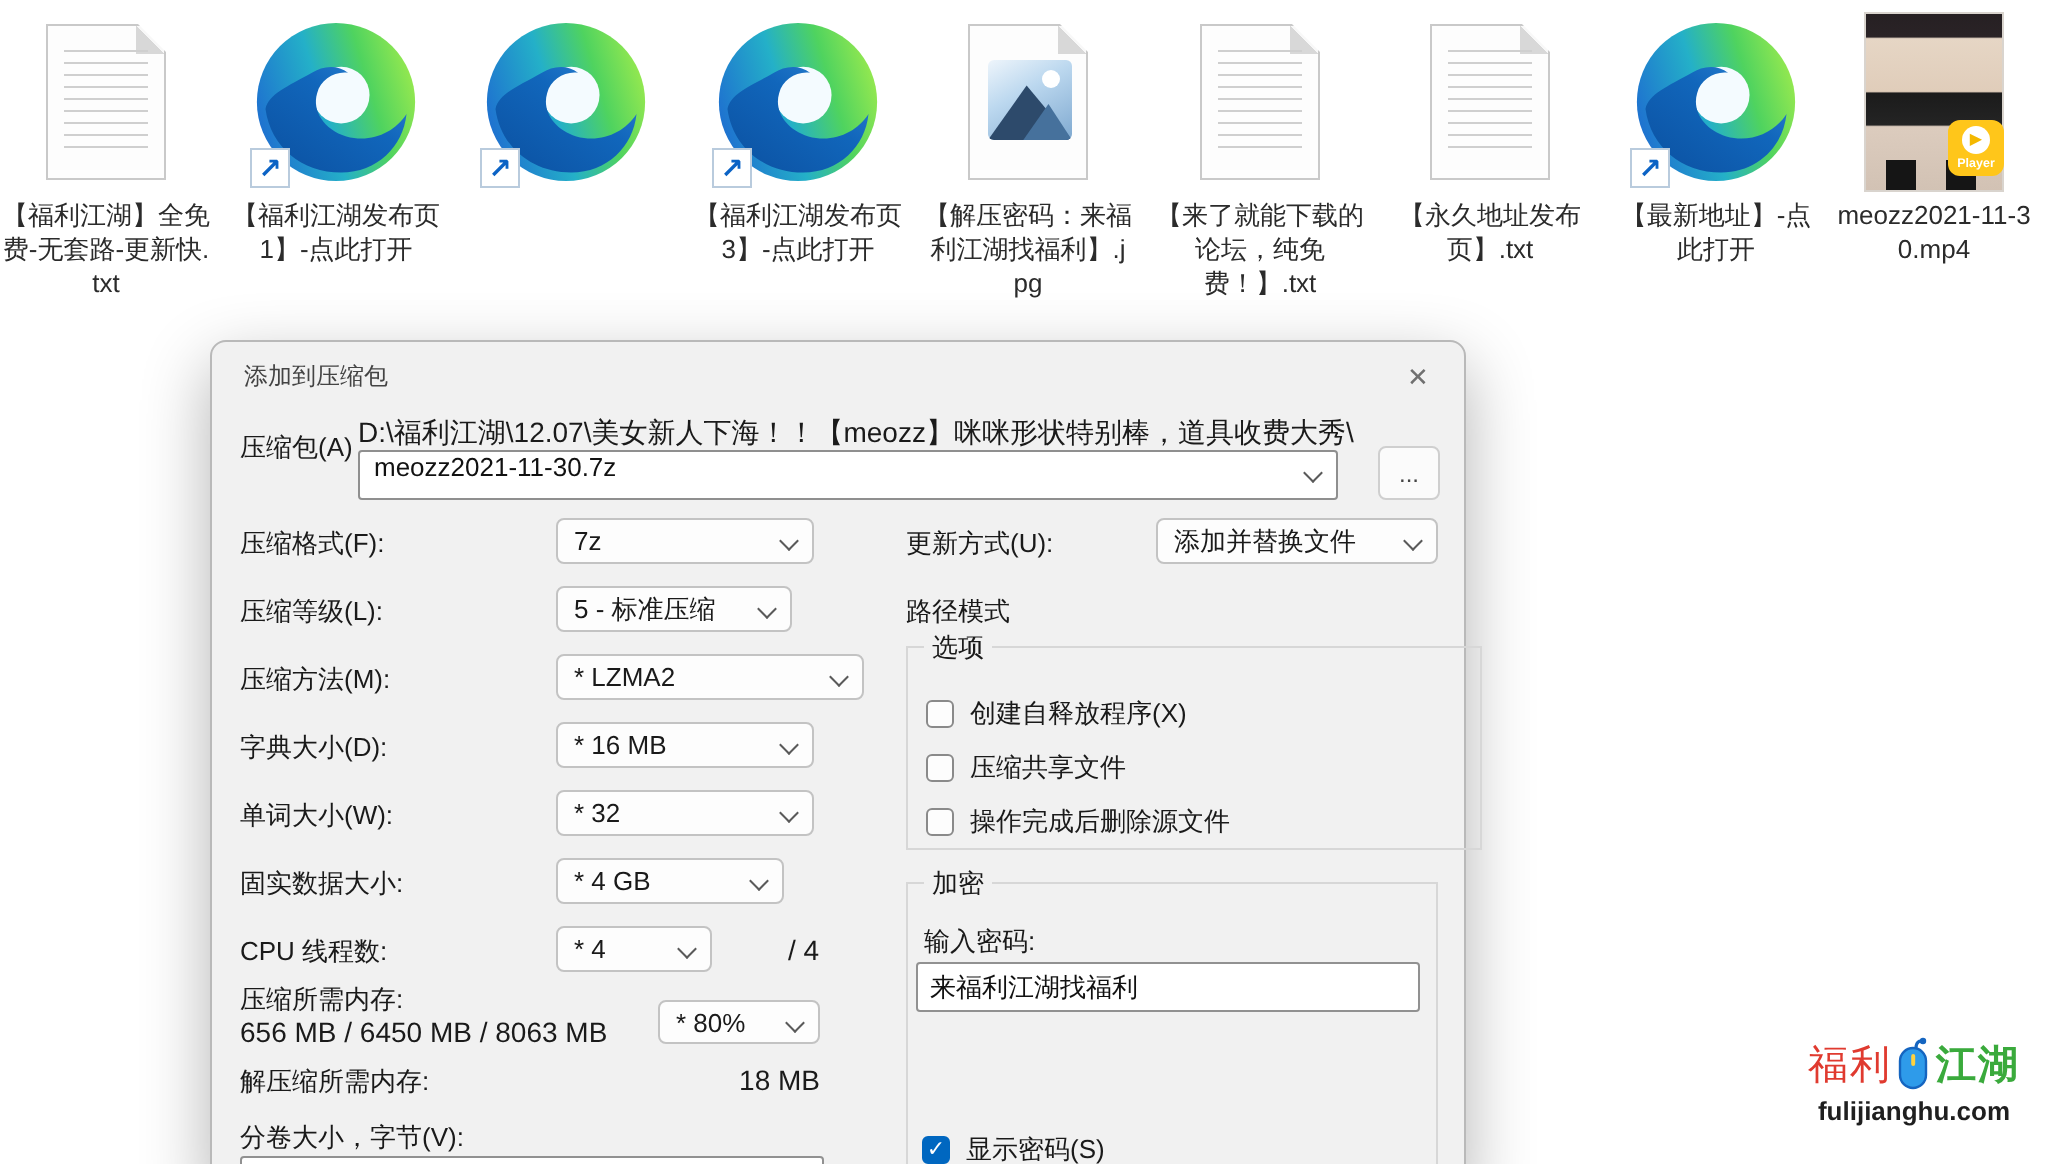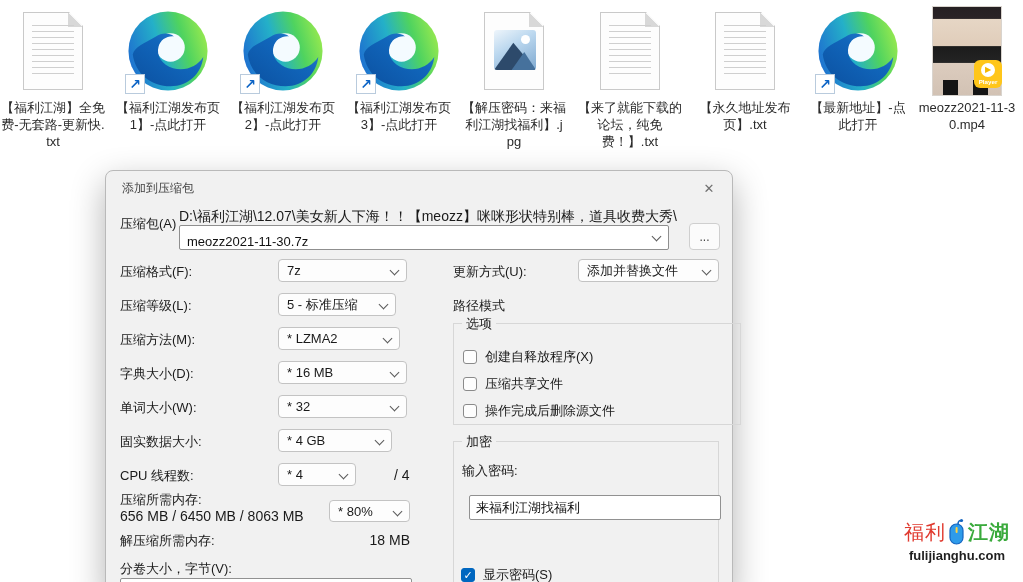--- a/index.html
+++ b/index.html
@@ -50,21 +50,21 @@
   .dialog { position:absolute; left:105px; top:170px; width:628px; height:424px;
             background:#f1f1f1; border:1px solid #b9b9b9; border-radius:8px 8px 0 0;
             box-shadow:0 12px 34px rgba(0,0,0,.30); }
   .dlg-title { position:absolute; left:16px; top:9px; font-size:12px; color:#444444; }
   .dlg-close { position:absolute; right:9px; top:6px; width:28px; height:23px; display:flex;
                align-items:center; justify-content:center; font-size:13px; color:#707070; border-radius:4px; }
   .flabel { position:absolute; font-size:13px; color:#1a1a1a; white-space:nowrap; }
   .fvalue { position:absolute; font-size:14px; color:#1a1a1a; white-space:nowrap; }
 
   .combo { position:absolute; background:#ffffff; border:1px solid #8f8f8f; border-radius:2px;
-           display:flex; align-items:flex-end; font-size:13px; color:#111; padding:0 24px 0 7px; overflow:hidden; }
+           display:flex; align-items:flex-start; font-size:13px; color:#111; padding:0 24px 0 7px; overflow:hidden; }
   .dd    { position:absolute; background:#fdfdfd; border:1px solid #c3c3c3; border-radius:4px; height:23px;
            display:flex; align-items:center; font-size:13px; color:#1a1a1a; padding:0 22px 0 8px; overflow:hidden; white-space:nowrap; }
   .chev  { position:absolute; right:8px; top:7px; width:7px; height:7px;
            border-right:1.4px solid #5a5a5a; border-bottom:1.4px solid #5a5a5a; transform:rotate(45deg); }
   .btn   { position:absolute; background:#fbfbfb; border:1px solid #cfcfcf; border-radius:4px;
            font-size:12px; color:#444; display:flex; align-items:center; justify-content:center; }
   .tin   { position:absolute; background:#ffffff; border:1px solid #919191; border-radius:2px;
            font-size:13px; color:#111; padding:0 6px; font-family:inherit; }
 
   .group { position:absolute; border:1px solid #d7d7d7; }
@@ -125,21 +125,20 @@
 
 <div class="icon" style="left:227px">
   <div class="img">
     <svg class="edge" viewBox="0 0 100 100">
       <circle cx="50" cy="50" r="46" fill="url(#egBase)"></circle>
       <circle cx="53" cy="46" r="16.5" fill="#f4fbff"></circle>
       <path fill="url(#egWave)" d="M9,54 C12,76 30,91 53,91 C74,91 89,76 91,57 C84,68 70,74 56,70 C43,66 36,55 39,45 C41,37 49,32 57,33 C51,28 42,29 36,33 C22,41 11,45 9,54 Z"></path>
     </svg>
     <div class="shortcut">↗</div>
   </div>
-  <div class="lbl">【福利江湖发布页2】-点此打开</div>
 </div>
 
 <div class="icon" style="left:343px">
   <div class="img">
     <svg class="edge" viewBox="0 0 100 100">
       <circle cx="50" cy="50" r="46" fill="url(#egBase)"></circle>
       <circle cx="53" cy="46" r="16.5" fill="#f4fbff"></circle>
       <path fill="url(#egWave)" d="M9,54 C12,76 30,91 53,91 C74,91 89,76 91,57 C84,68 70,74 56,70 C43,66 36,55 39,45 C41,37 49,32 57,33 C51,28 42,29 36,33 C22,41 11,45 9,54 Z"></path>
     </svg>
     <div class="shortcut">↗</div>
@@ -226,21 +225,21 @@
       <i class="chev"></i>
     </div>
 
   <div class="flabel" style="left:14px; top:126px">压缩等级(L):</div>
   <div class="dd" style="left:172px; top:122px; width:118px">
     <span>5 - 标准压缩</span>
       <i class="chev"></i>
     </div>
 
   <div class="flabel" style="left:14px; top:160px">压缩方法(M):</div>
-  <div class="dd" style="left:172px; top:156px; width:122px">
+  <div class="dd" style="left:172px; top:156px; width:154px">
     <span>* LZMA2</span>
       <i class="chev"></i>
     </div>
 
   <div class="flabel" style="left:14px; top:194px">字典大小(D):</div>
   <div class="dd" style="left:172px; top:190px; width:129px">
     <span>* 16 MB</span>
       <i class="chev"></i>
     </div>
 
@@ -297,21 +296,21 @@
   </div>
   <div class="chk" style="left:357px; top:231px">
     <span class="box"></span>
     <span>操作完成后删除源文件</span>
   </div>
 
   <div class="group" style="left:347px; top:270px; width:266px; height:152px">
     <span class="gtitle">加密</span>
   </div>
   <div class="flabel" style="left:356px; top:291px">输入密码:</div>
-  <input class="tin" style="left: 352px; top: 324px; width: 252px; height: 25px; margin-left: 11px;" value="来福利江湖找福利">
+  <input class="tin" style="left: 352px; top: 310px; width: 252px; height: 25px;" value="来福利江湖找福利">
   <div class="chk" style="left:355px; top:395px">
     <span class="box on">✓</span>
     <span>显示密码(S)</span>
   </div>
 
 </div>
 
 <div class="sitelogo">
   <div class="row1">
     <span class="logo-red">福利</span>

